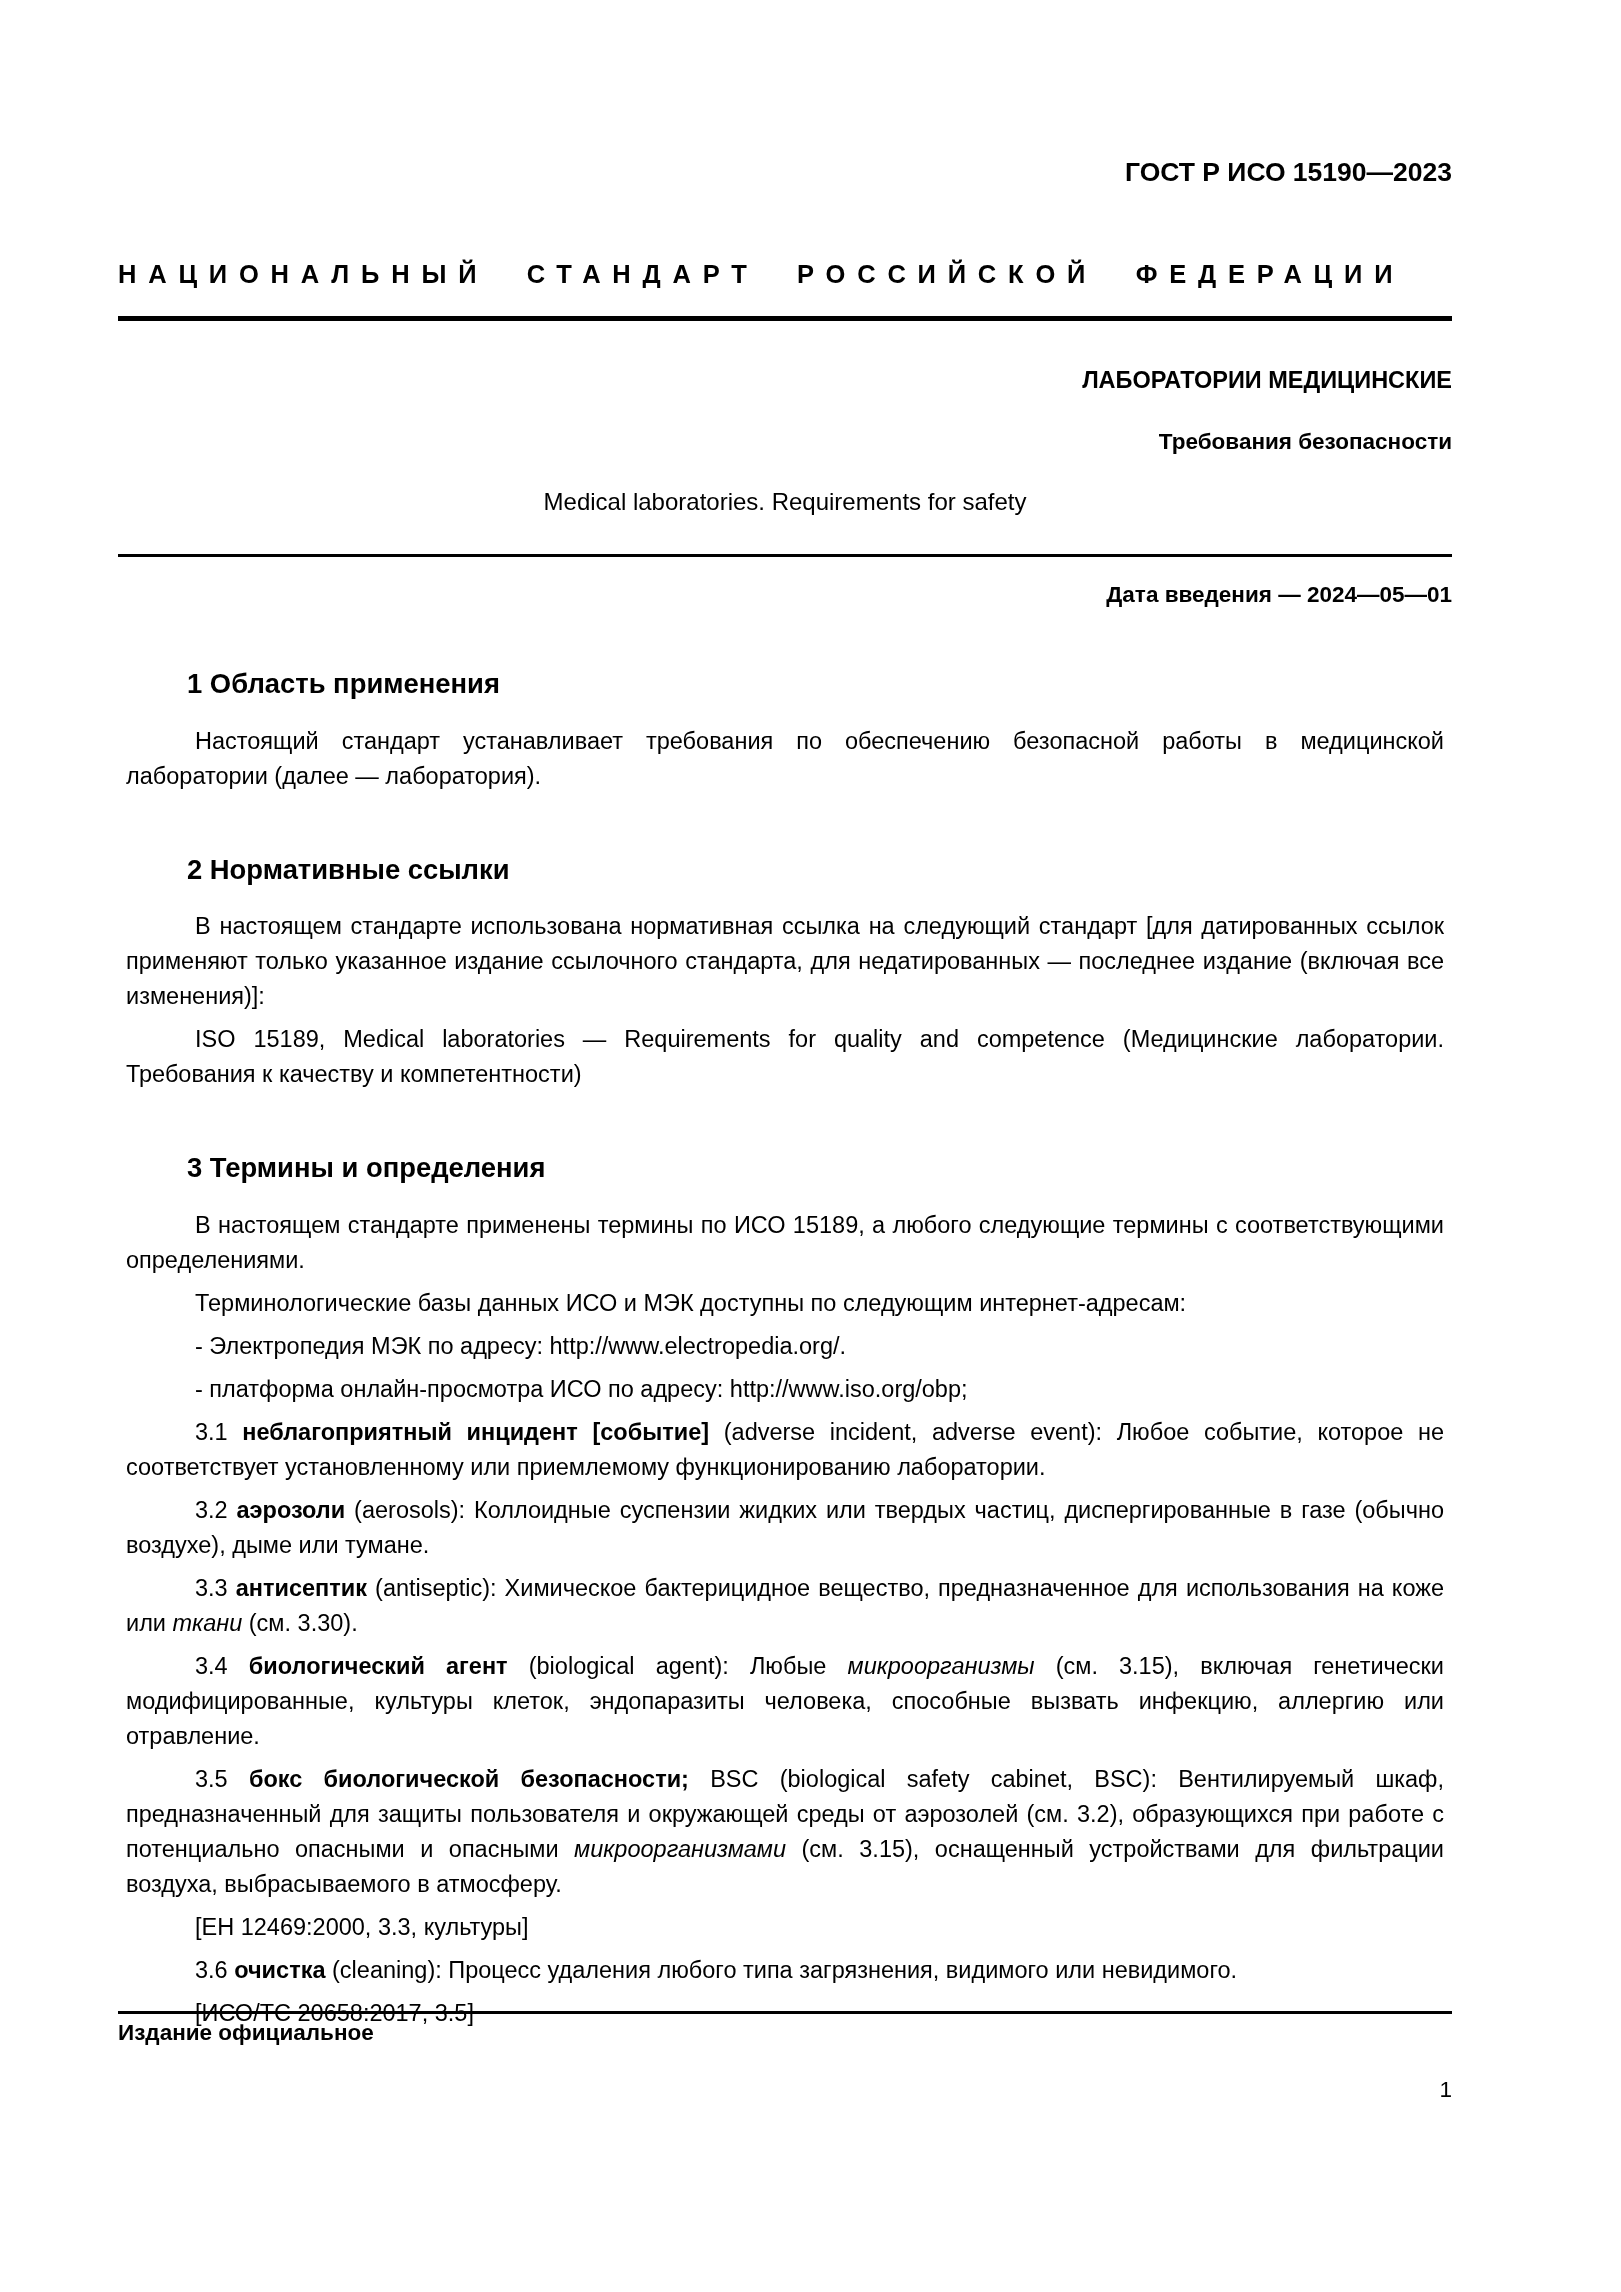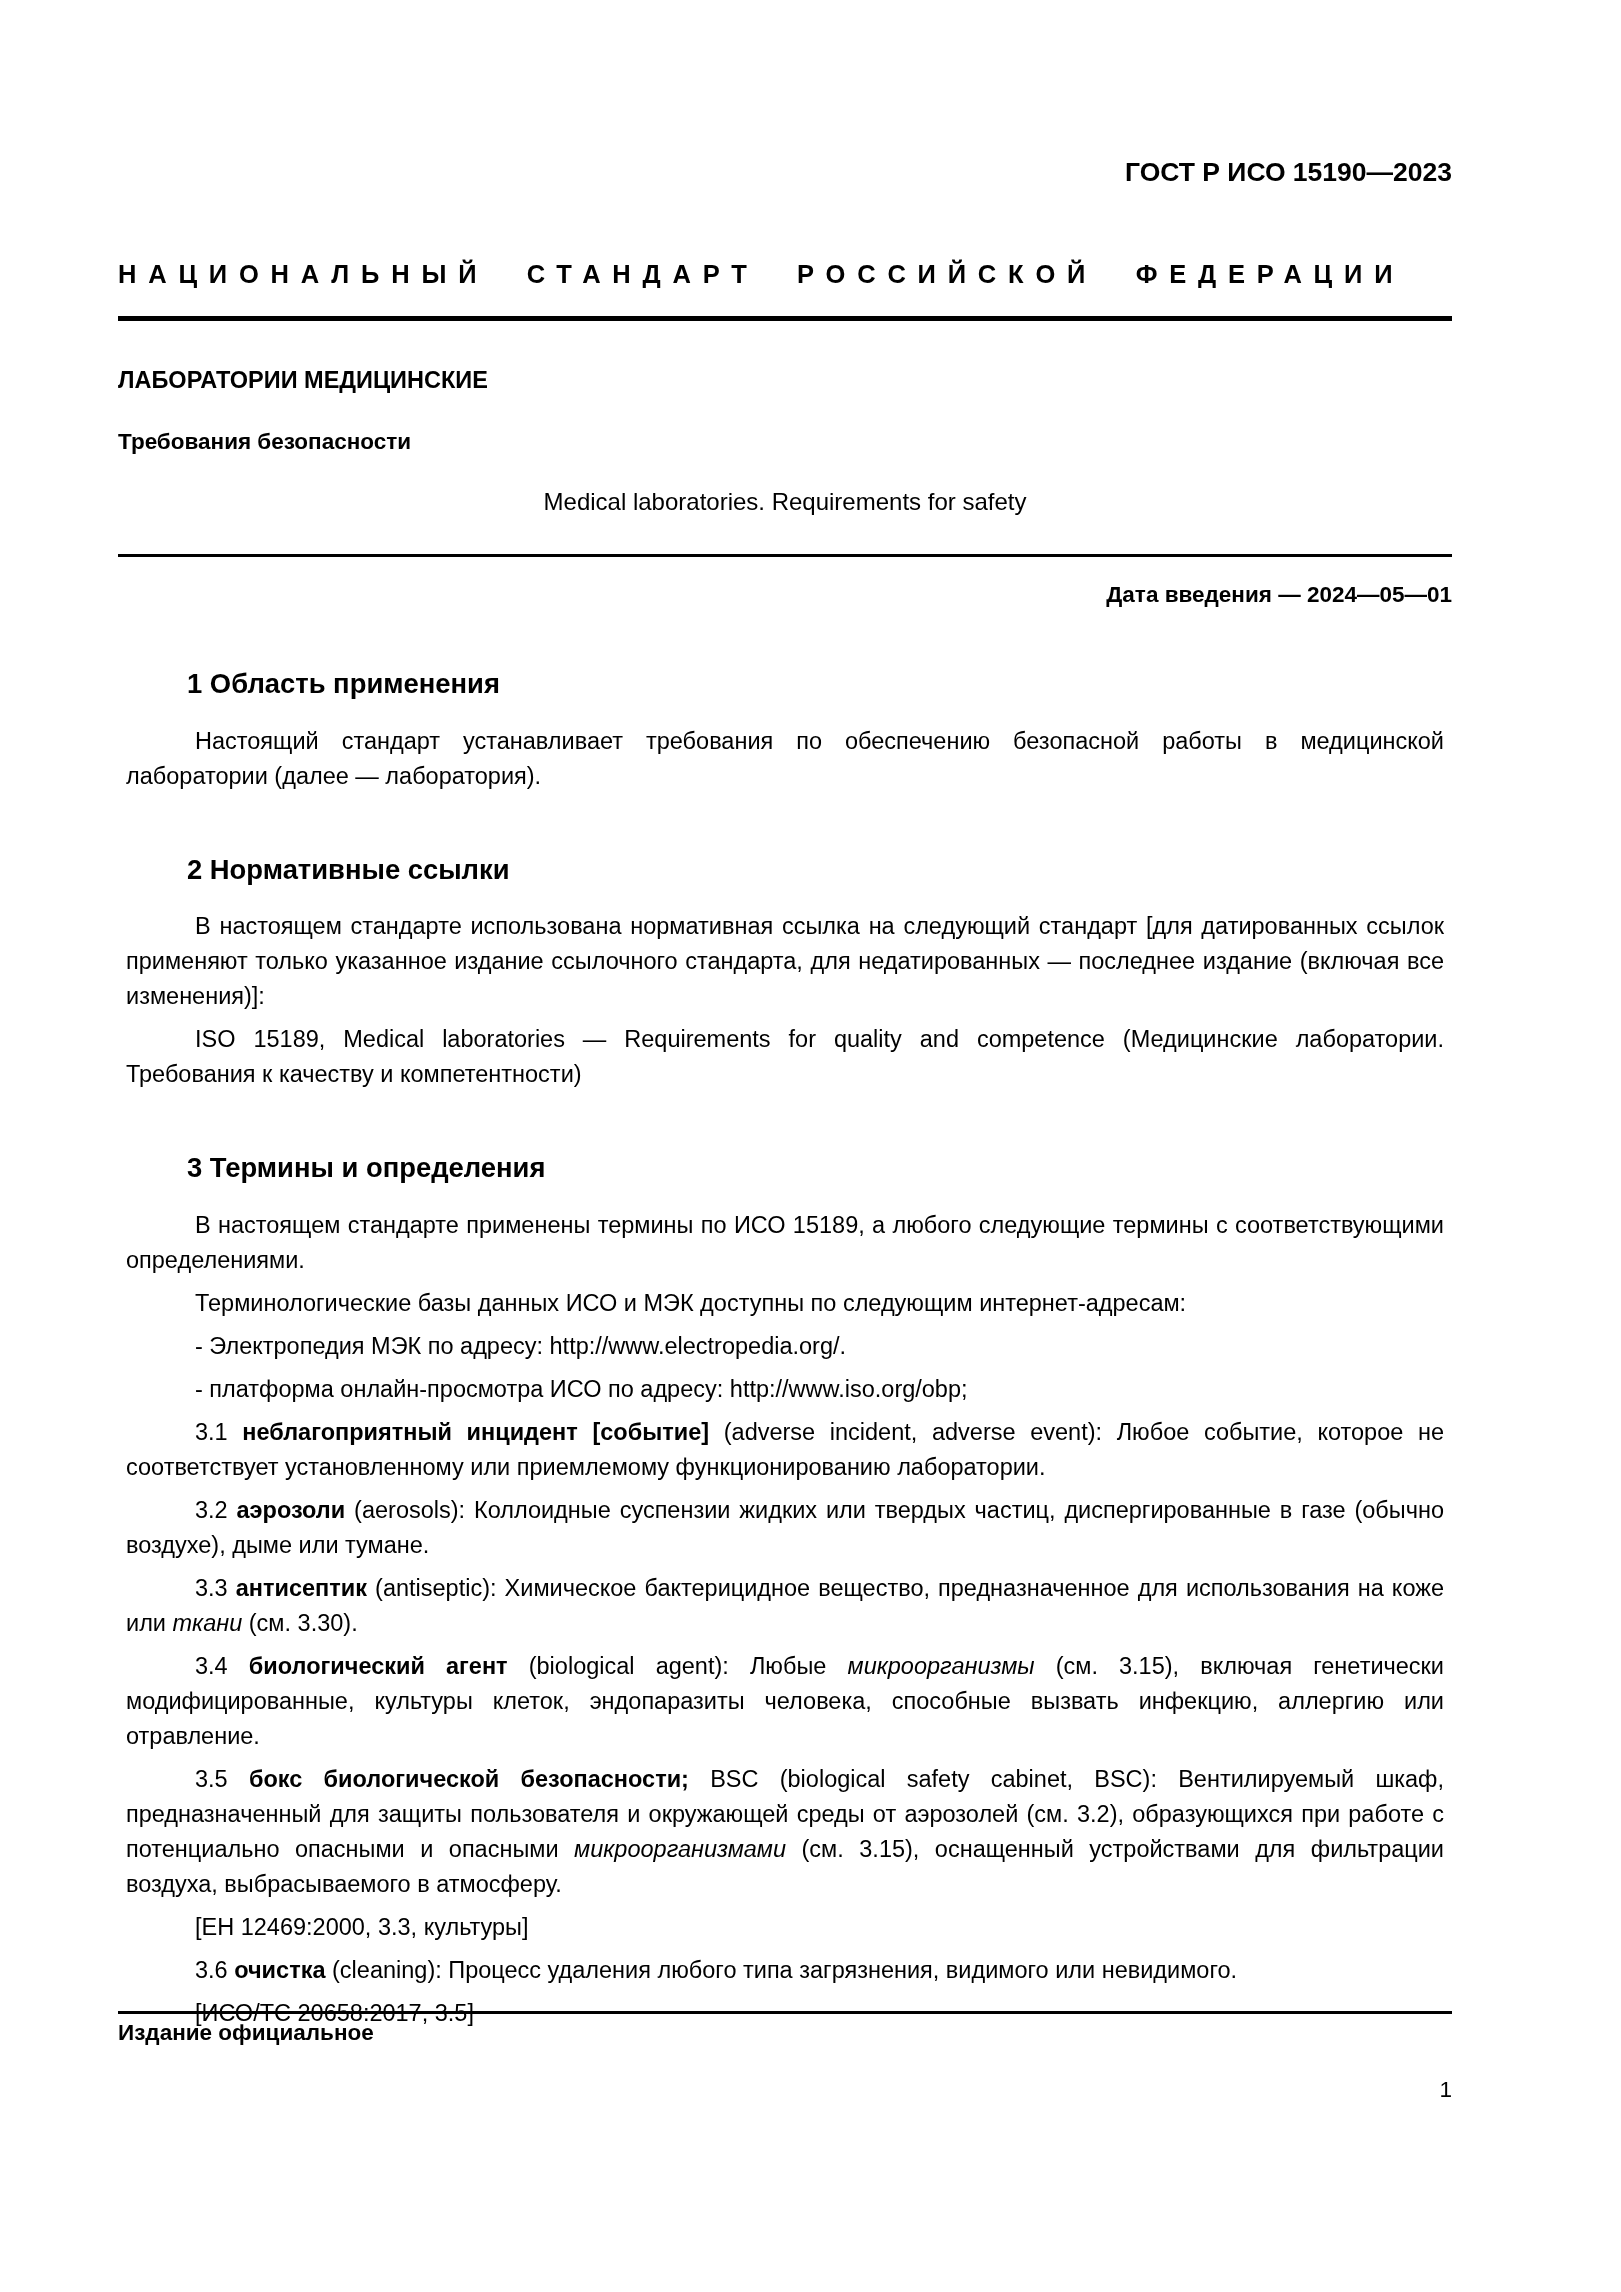--- a/index.html
+++ b/index.html
@@ -33,28 +33,28 @@
     white-space: nowrap;
     line-height: 31px;
   }
   .rule-thick {
     margin-top: 25.5px;
     height: 5.9px;
     background: #000000;
   }
   .title-main {
     margin-top: 45px;
-    text-align: left;
+    text-align: right;
     font-size: 23.5px;
     font-weight: bold;
     line-height: 29px;
   }
   .title-sub {
     margin-top: 33px;
-    text-align: left;
+    text-align: right;
     font-size: 22.5px;
     font-weight: bold;
     line-height: 27.4px;
   }
   .title-en {
     margin-top: 33px;
     text-align: center;
     font-size: 24px;
     line-height: 26.5px;
   }

